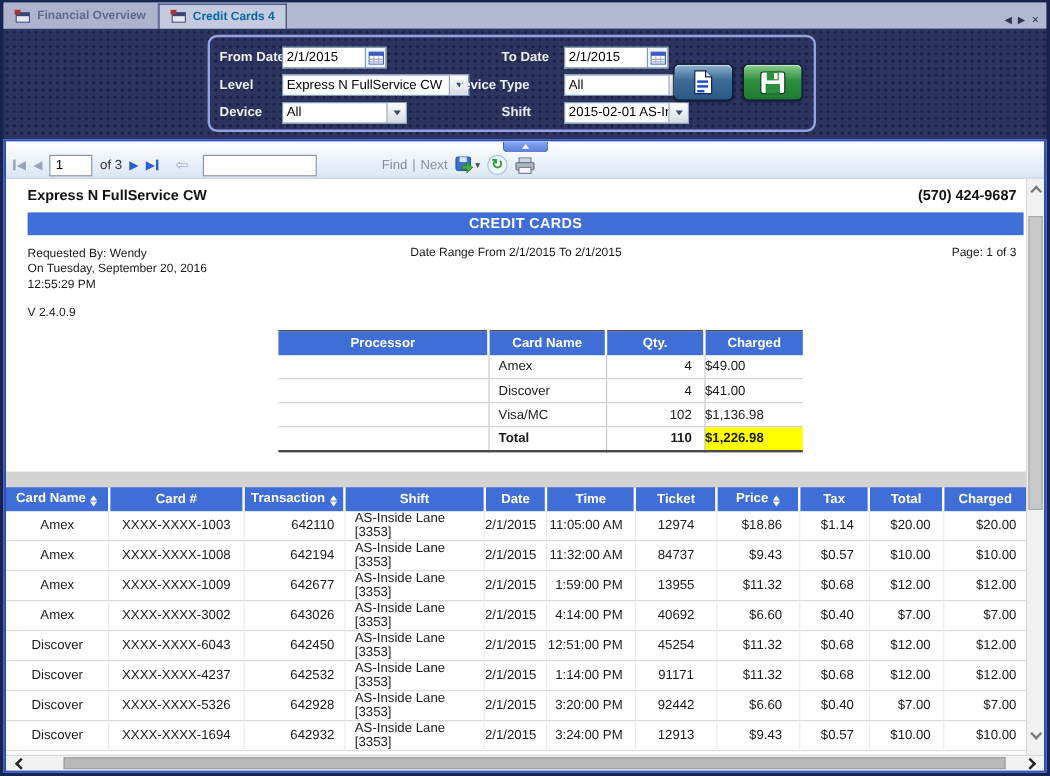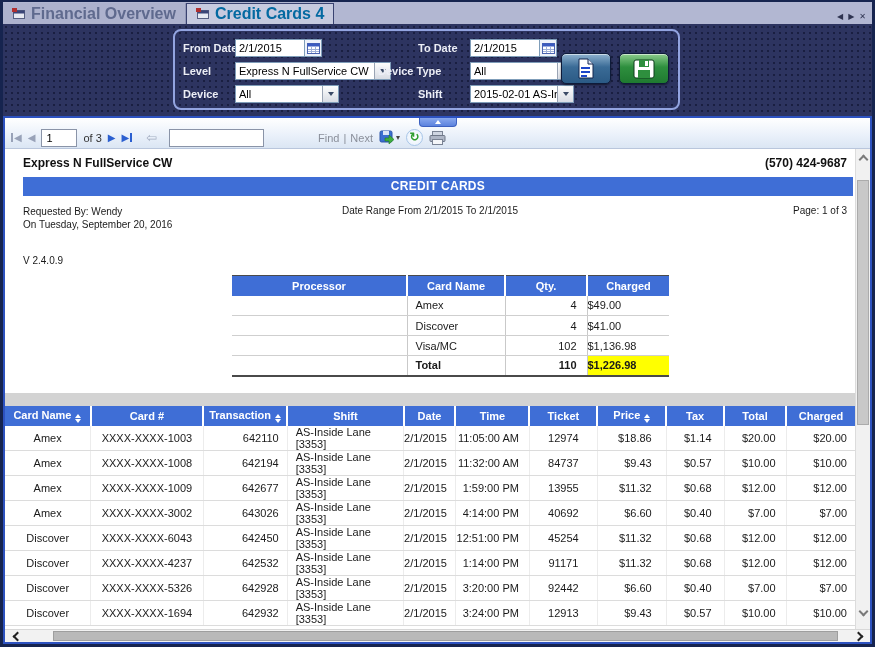--- a/index.html
+++ b/index.html
@@ -3,21 +3,21 @@
 <meta charset="utf-8">
 <style>
   * { box-sizing: border-box; margin: 0; padding: 0; }
   html,body { width: 875px; height: 647px; }
   body { font-family: "Liberation Sans", sans-serif; background:#16244f; position:relative; overflow:hidden; }
 
   .window { position:absolute; inset:0; padding:2px 3px 3px 3px; background:#16244f; display:flex; flex-direction:column; }
 
   
   .tabbar { height:22px; background:var(--tabbar-bg,#b2b7d2); display:flex; align-items:flex-end; flex:0 0 22px; }
-  .tab { height:21px; display:flex; align-items:center; gap:5px; padding:0 9px; font-size:16px; font-weight:bold; cursor:default; }
+  .tab { height:21px; display:flex; align-items:center; gap:5px; padding:0 9px; font-size:10px; font-weight:bold; cursor:default; }
   .tab.inactive { color:#5f6a8e; background:#adb2cd; border-right:1px solid #9298b8; }
   .tab.active { color:#0369a1; background:#c6cadf; border:1px solid #3a4371; border-bottom:none; }
   .tab-ctrls { margin-left:auto; display:flex; align-items:center; gap:5px; padding:0 6px 3px 0; color:#2e3350; font-size:8px; }
   .tab-ctrls span { cursor:pointer; }
 
   
   .filter-area { flex:0 0 92px; position:relative; background-color:var(--panel-navy,#2d3460);
     background-image: radial-gradient(circle, rgba(10,14,40,.55) 1px, transparent 1.4px);
     background-size:6px 6px; }
   .groupbox { position:absolute; left:170px; top:5px; width:507px; height:81px; border:2px solid #93a4e0; border-radius:8px; }
@@ -288,20 +288,21 @@
           <span>Express N FullService CW</span>
           <span>(570) 424-9687</span>
         </div>
 
         <div class="banner">CREDIT CARDS</div>
 
         <div class="info">
           <div class="info-left">
             <div>Requested By: Wendy</div>
             <div>On Tuesday, September 20, 2016</div>
+            <div>12:55:29 PM</div>
           </div>
           <div class="info-center">Date Range From 2/1/2015 To 2/1/2015</div>
           <div class="info-right">Page: 1 of 3</div>
         </div>
 
         <div class="version">V 2.4.0.9</div>
 
         <table class="summary">
           <colgroup>
               <col style="width:175px">

